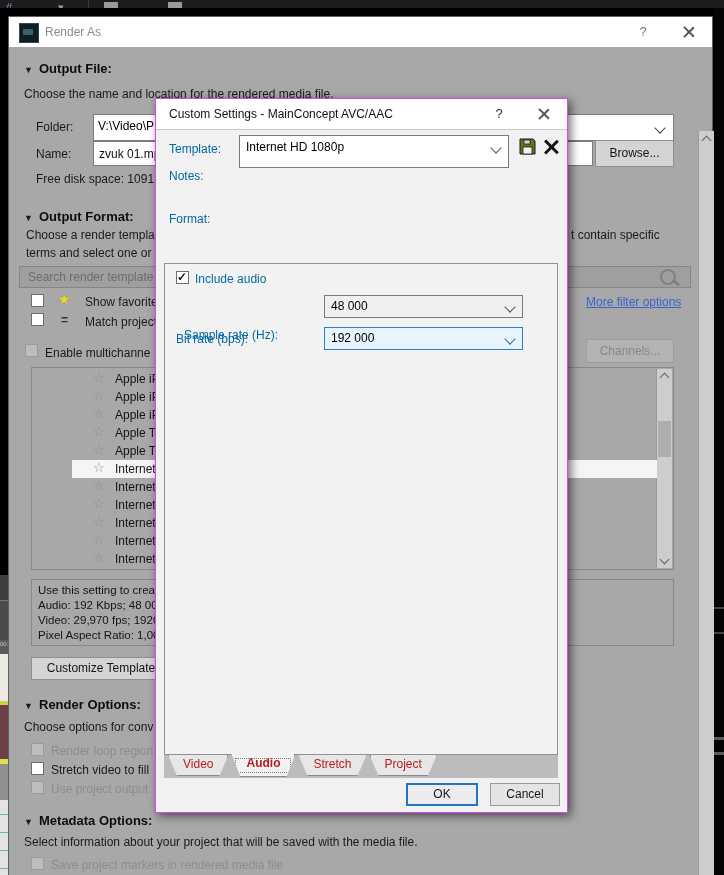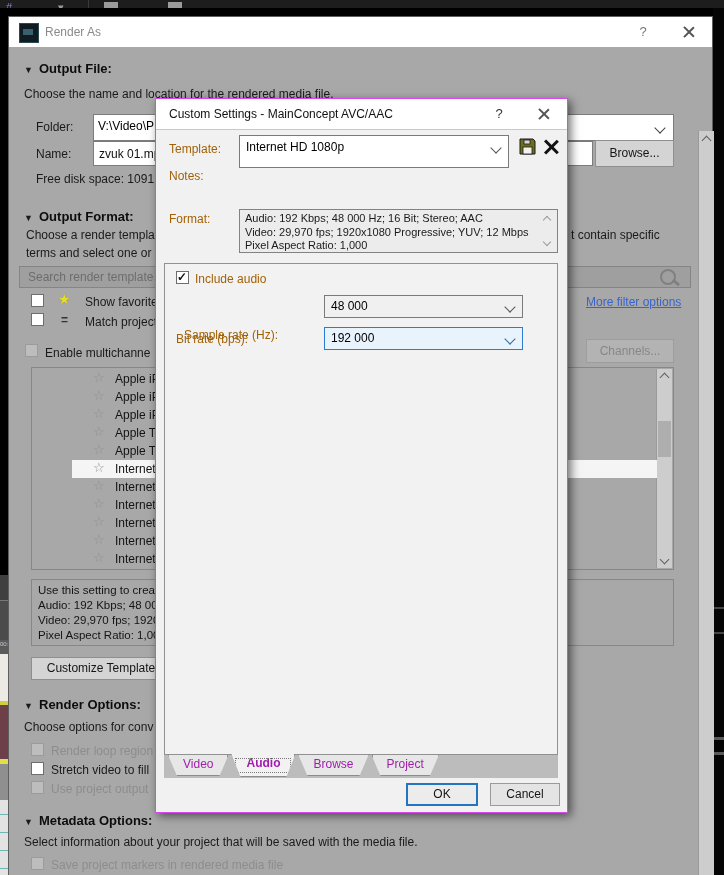--- a/index.html
+++ b/index.html
@@ -58,36 +58,36 @@
   .tpl-row.selected{background:#f5f5f5;}
   .descbox{border:1px solid #878787;background:#a8a8a8;box-sizing:border-box;}
   .descline{line-height:15px;font-size:11.5px;color:#141414;white-space:nowrap;}
   .optrow{position:relative;height:19px;}
   .optrow .cb{left:0;top:1px;}
   .optrow .olabel{position:absolute;left:20px;top:2px;white-space:nowrap;}
   .optrow.disabled .olabel{color:#8d8d8d;}
 
   
   .cdlg{background:#f1f1f1;border:1px solid #d946ef;box-shadow:3px 3px 9px rgba(0,0,0,.55);}
-  .clabel{font-size:12px;color:#a16207;}
+  .clabel{font-size:12px;color:#0369a1;}
   .combo{background:#fff;border:1px solid #7a7a7a;box-sizing:border-box;position:absolute;}
   .combo .ctext{position:absolute;left:6px;top:4px;font-size:12px;color:#000;white-space:nowrap;}
   .combo .chev{position:absolute;right:8px;top:8px;border-color:#555;}
   .combo.flat{background:#f0f0f0;}
   .combo.focus{background:#e9f3fc;border:1px solid #2b7cd3;}
   .combo.focus .ctext{top:3px;}
   .txtbox{border:1px solid #828282;box-sizing:border-box;position:absolute;background:#fff;}
   .txtbox.gray{background:#ececec;}
   .arrowcol{position:absolute;right:1px;top:1px;bottom:1px;width:16px;background:#f3f3f3;}
   .arrowcol .chev{position:absolute;left:4px;width:5px;height:5px;border-color:#9a9a9a;}
   .fline{line-height:13.5px;font-size:11px;color:#1a1a1a;white-space:nowrap;}
   .panel{border:1px solid #919191;background:#f2f2f2;box-sizing:border-box;}
   .tabstrip{background:#bcbcbc;}
   .tab{position:relative;height:21px;background:#e7e7e7;border:1px solid #8c8c8c;border-top:none;box-sizing:border-box;
-    font-size:12px;color:#a21caf;text-align:center;line-height:19px;padding:0 14px;margin-right:3px;
+    font-size:12px;color:#b91c1c;text-align:center;line-height:19px;padding:0 14px;margin-right:3px;
     clip-path:polygon(0 0,100% 0,calc(100% - 9px) 100%,9px 100%);}
   .tab.active{background:#f2f2f2;font-weight:bold;height:23px;margin-top:-1px;outline:1px dotted #777;outline-offset:-5px;}
   .okbtn{border:2px solid #2574c0;background:#ececec;line-height:19px;}
   .floppy{display:inline-block;}
   .bigx{position:absolute;width:18px;height:18px;}
   .bigx::before,.bigx::after{content:"";position:absolute;left:8px;top:0;width:2.5px;height:18px;background:#111;}
   .bigx::before{transform:rotate(45deg);}
   .bigx::after{transform:rotate(-45deg);}
 </style>
 </head>
@@ -302,32 +302,20 @@
     <svg class="abs floppy" style="left:363px;top:39px;" width="17" height="17" viewBox="0 0 17 17">
       <path d="M1 1 h13 l2 2 v13 h-15 z" fill="#6e6e1e" stroke="#1a1a1a" stroke-width="1"></path>
       <rect x="4" y="9" width="9" height="7" fill="#f2f2f2" stroke="#1a1a1a" stroke-width="0.8"></rect>
       <rect x="5" y="2" width="6" height="4" fill="#d8d8d8" stroke="#1a1a1a" stroke-width="0.8"></rect>
     </svg>
     <span class="bigx" style="left:386px;top:39px;"></span>
 
     <span class="abs clabel" style="left:13px;top:70px;">Notes:</span>
 
     <span class="abs clabel" style="left:13px;top:113px;">Format:</span>
-    <div class="txtbox gray" style="left:83px;top:110px;width:319px;height:44px;">
-      <div class="abs" style="left:5px;top:2px;">
-
-      <div class="fline">Audio: 192 Kbps; 48 000 Hz; 16 Bit; Stereo; AAC</div>
-          <div class="fline">Video: 29,970 fps; 1920x1080 Progressive; YUV; 12 Mbps</div>
-          <div class="fline">Pixel Aspect Ratio: 1,000</div>
-        </div>
-      <div class="arrowcol" style="background:#ececec;">
-        <span class="chev chev-up" style="top:6px;"></span>
-        <span class="chev" style="bottom:6px;"></span>
-      </div>
-    </div>
 
     <div class="abs panel" style="left:8px;top:164px;width:394px;height:492px;"></div>
 
     <span class="cb checked" style="left:20px;top:172px;"></span>
     <span class="abs clabel" style="left:39px;top:173px;">Include audio</span>
 
     <span class="abs clabel" style="left:28px;top:201px;margin-top:28px;">Sample rate (Hz):</span>
     <div class="combo flat" style="left:168px;top:196px;width:199px;height:23px;">
       <span class="ctext" style="top:3px;">48 000</span>
       <span class="chev" style="top:7px;"></span>
@@ -337,21 +325,21 @@
     <div class="combo focus" style="left:168px;top:228px;width:199px;height:23px;">
       <span class="ctext">192 000</span>
       <span class="chev" style="top:7px;border-color:#2b6ca3;"></span>
     </div>
 
     <div class="abs tabstrip" style="left:8px;top:656px;width:394px;height:23px;">
       <div style="display:flex;padding-left:4px;">
 
       <div class="tab">Video</div>
           <div class="tab active">Audio</div>
-          <div class="tab">Browse</div>
+          <div class="tab">Stretch</div>
           <div class="tab">Project</div>
         </div>
     </div>
 
     <div class="abs btn okbtn" style="left:250px;top:684px;width:72px;height:23px;">OK</div>
     <div class="abs btn" style="left:334px;top:684px;width:70px;height:23px;line-height:21px;background:#e4e4e4;border-color:#9a9a9a;">Cancel</div>
   </div>
 
 </div>
 

